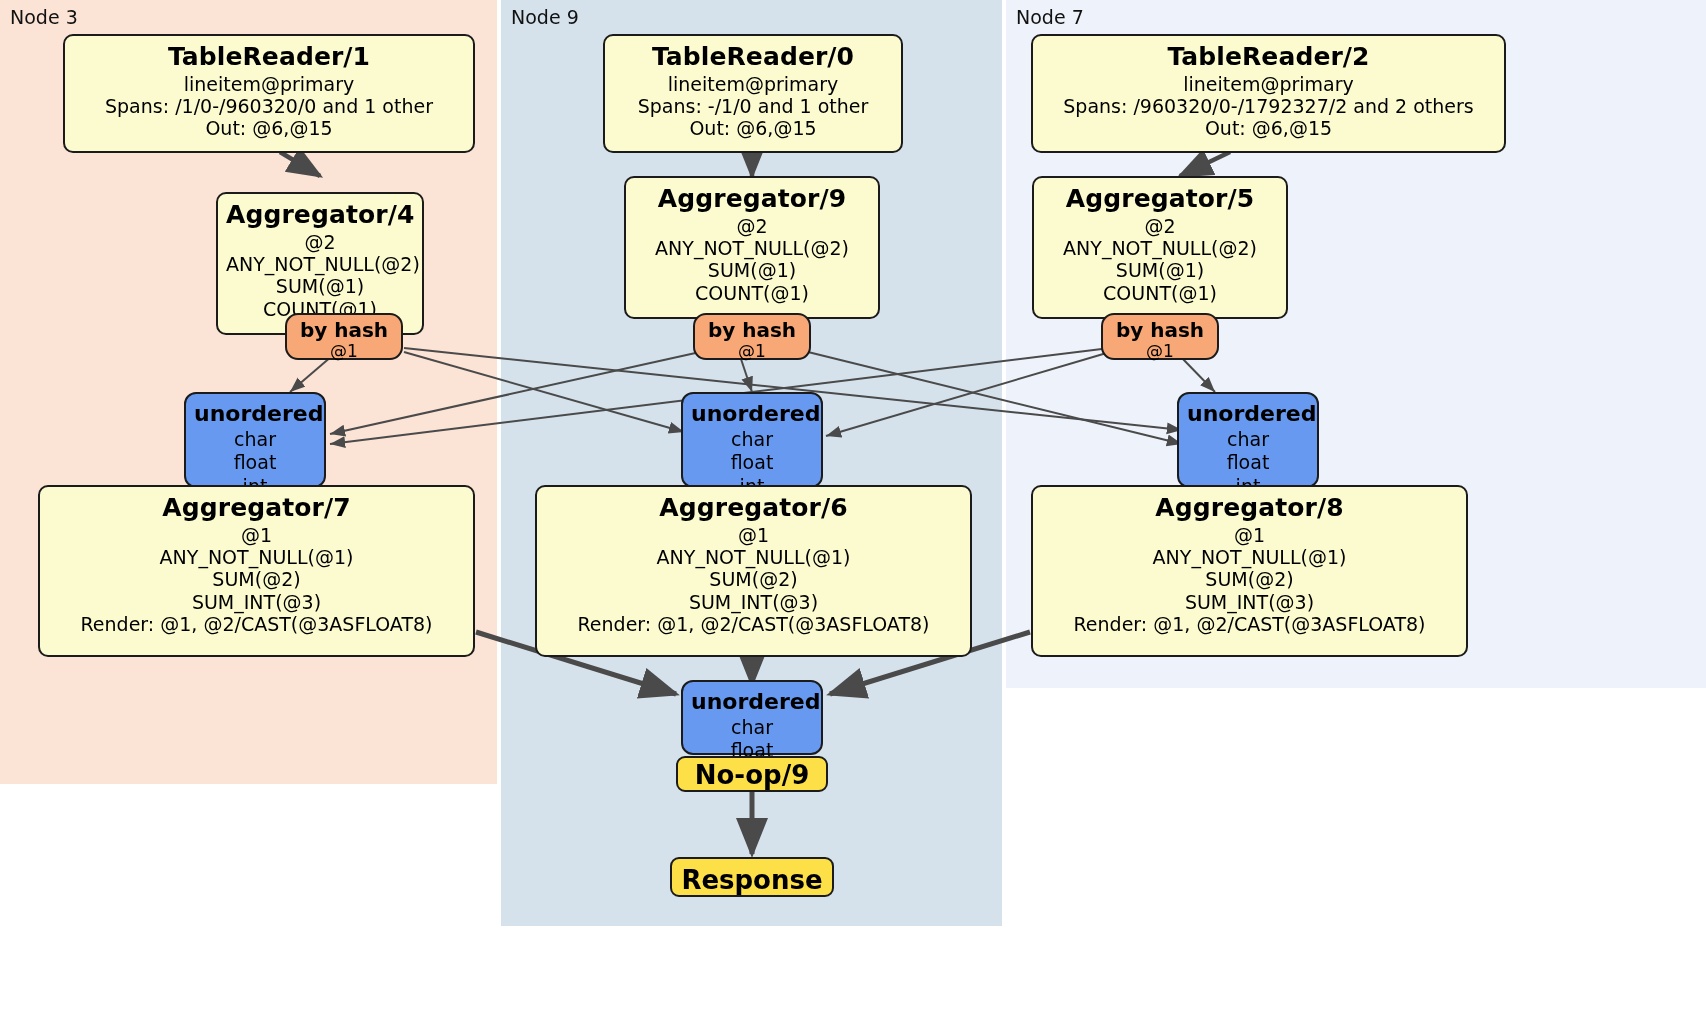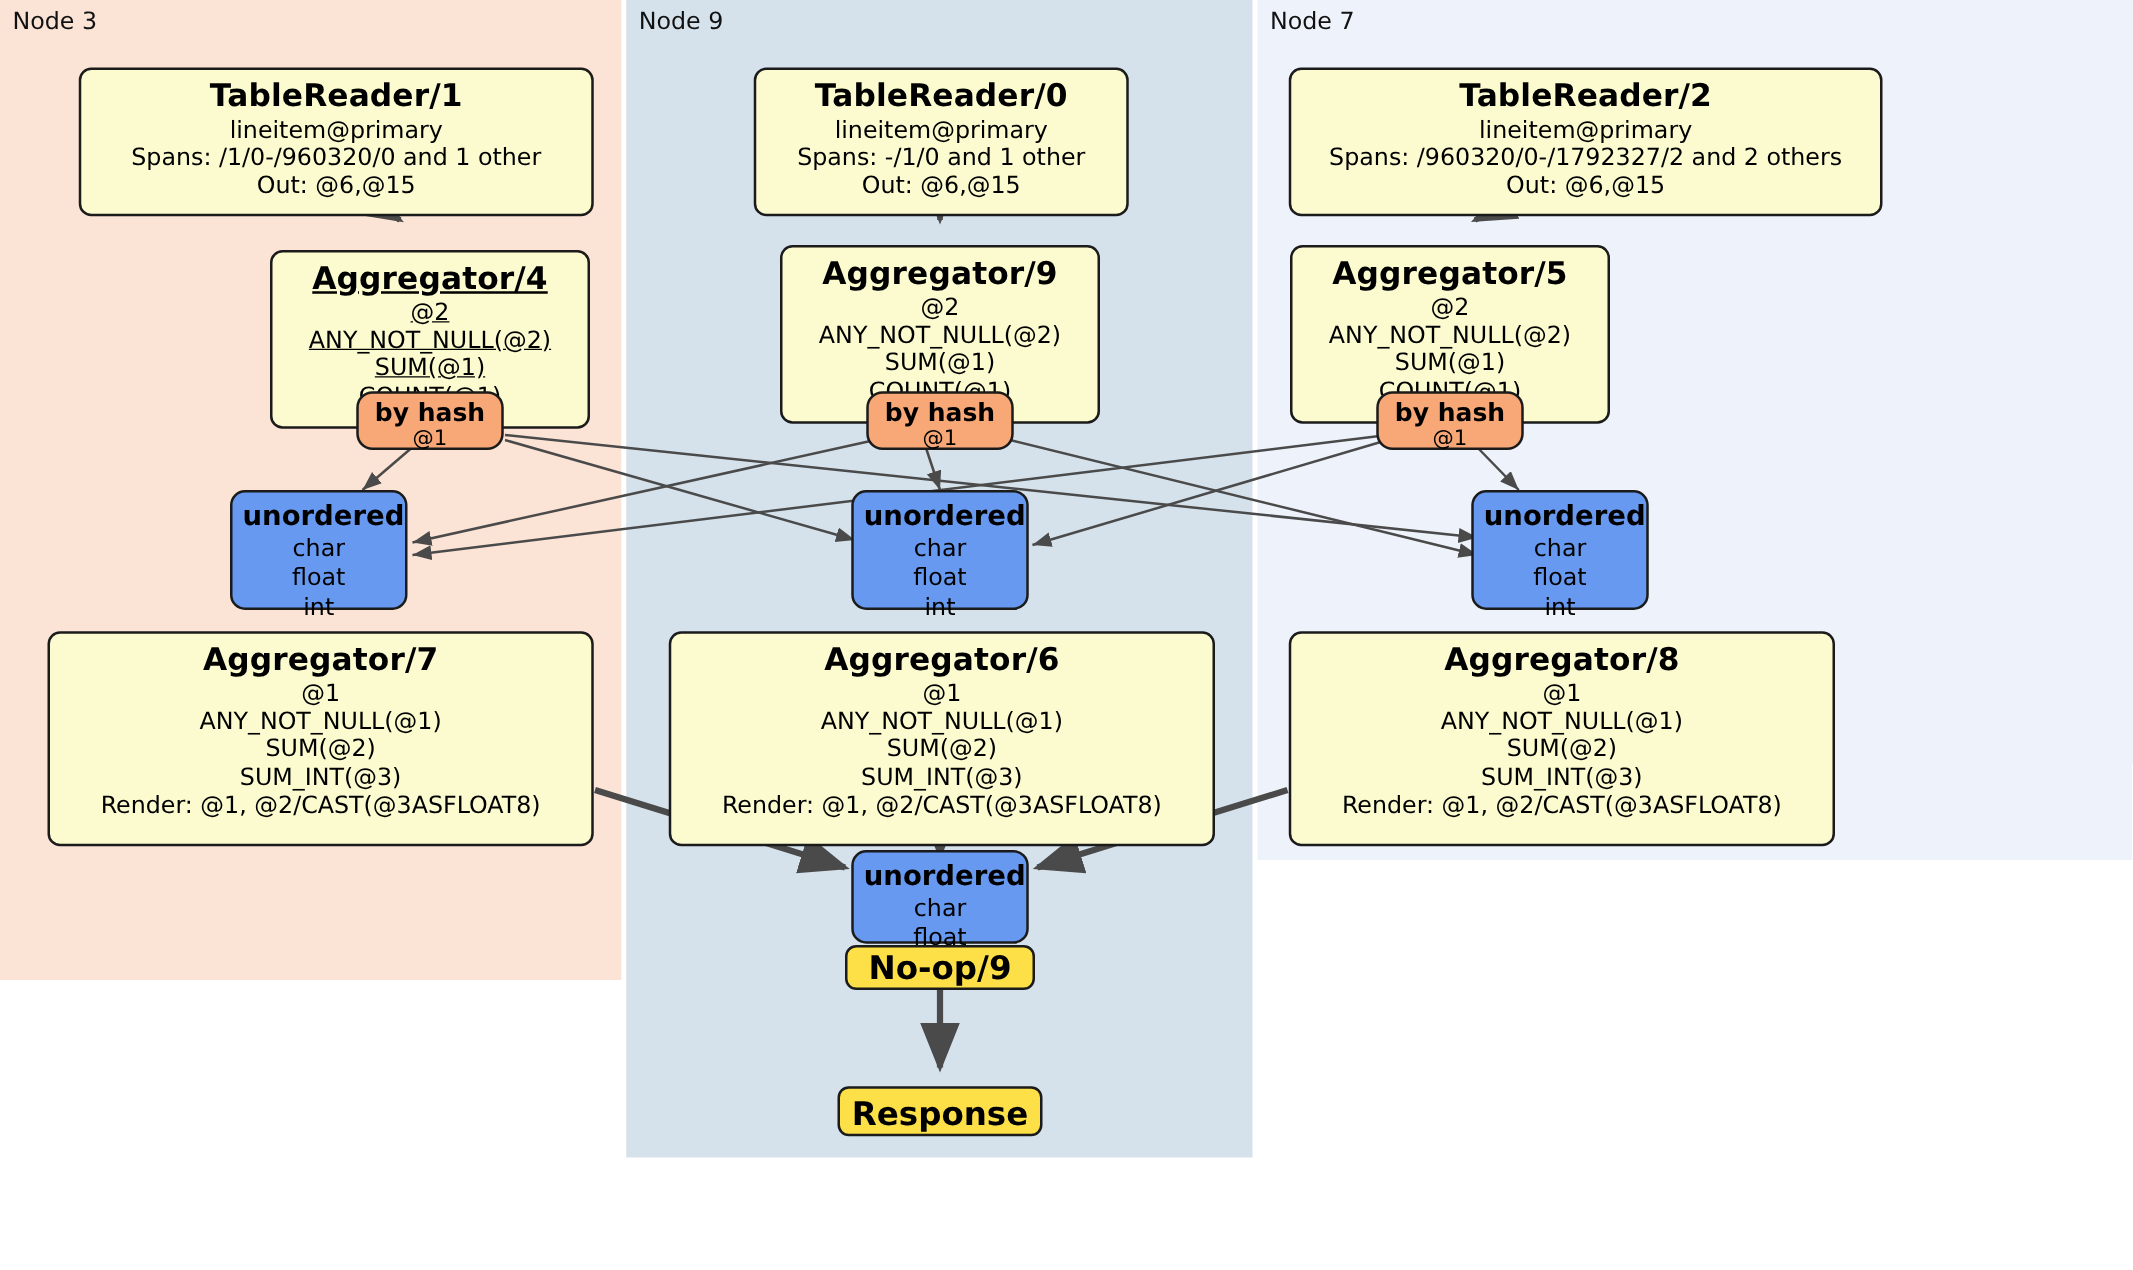--- a/index.html
+++ b/index.html
@@ -10,21 +10,21 @@
   .panel{position:absolute;box-sizing:border-box;}
   .panel-label{position:absolute;left:10px;top:6px;font-size:19px;color:#111;
                font-family:"DejaVu Sans","Liberation Sans",sans-serif;white-space:nowrap;}
 
   
   #edges{position:absolute;left:0;top:0;width:1706px;height:1016px;pointer-events:none;}
 
   
   .proc{position:absolute;box-sizing:border-box;background:#fbfbcf;border:2px solid #1b1b1b;
         border-radius:10px;text-align:center;padding:6px 8px;line-height:1.18;
-        font-size:21px;color:#000;font-family:"DejaVu Sans","Liberation Sans",sans-serif;margin-top:20px;}
+        font-size:21px;color:#000;font-family:"DejaVu Sans","Liberation Sans",sans-serif;}
   .proc .ttl{font-weight:bold;font-size:25px;letter-spacing:.1px;display:block;margin-bottom:1px;}
   .proc .ln{display:block;font-size:19px;}
 
   .router{position:absolute;box-sizing:border-box;background:#f7a876;border:2px solid #1b1b1b;
           border-radius:13px;text-align:center;padding:4px 10px;line-height:1.15;color:#000;}
   .router .ttl{font-weight:bold;font-size:20px;display:block;}
   .router .ln{display:block;font-size:17px;}
 
   .recv{position:absolute;box-sizing:border-box;background:#6699ef;border:2px solid #1b1b1b;
         border-radius:12px;text-align:center;padding:6px 8px;line-height:1.25;color:#000;}
@@ -100,21 +100,21 @@
     <span class="ln">Out: @6,@15</span>
   </div>
 
   <div class="proc" style="left:1031px;top:34px;width:475px;height:119px;">
     <span class="ttl">TableReader/2</span>
     <span class="ln">lineitem@primary</span>
     <span class="ln">Spans: /960320/0-/1792327/2 and 2 others</span>
     <span class="ln">Out: @6,@15</span>
   </div>
 
-  <div class="proc" style="left:216px;top:180px;width:256px;height:143px;text-decoration:underline;">
+  <div class="proc" style="left:216px;top:192px;width:208px;height:143px;">
     <span class="ttl">Aggregator/4</span>
     <span class="ln">@2</span>
     <span class="ln">ANY_NOT_NULL(@2)</span>
     <span class="ln">SUM(@1)</span>
     <span class="ln">COUNT(@1)</span>
   </div>
 
   <div class="proc" style="left:624px;top:176px;width:256px;height:143px;">
     <span class="ttl">Aggregator/9</span>
     <span class="ln">@2</span>
@@ -197,17 +197,17 @@
   <div class="recv" style="left:681px;top:680px;width:142px;height:75px;">
     <span class="ttl">unordered</span>
     <span class="ln">char</span>
     <span class="ln">float</span>
   </div>
 
   <div class="small-proc" style="left:676px;top:756px;width:152px;height:36px;">
     <span>No-op/9</span>
   </div>
 
-  <div class="small-proc" style="left:670px;top:857px;width:164px;height:40px;margin-top:12px;">
+  <div class="small-proc" style="left:670px;top:857px;width:164px;height:40px;">
     <span>Response</span>
   </div>
 
 </div>
 
 </body></html>

